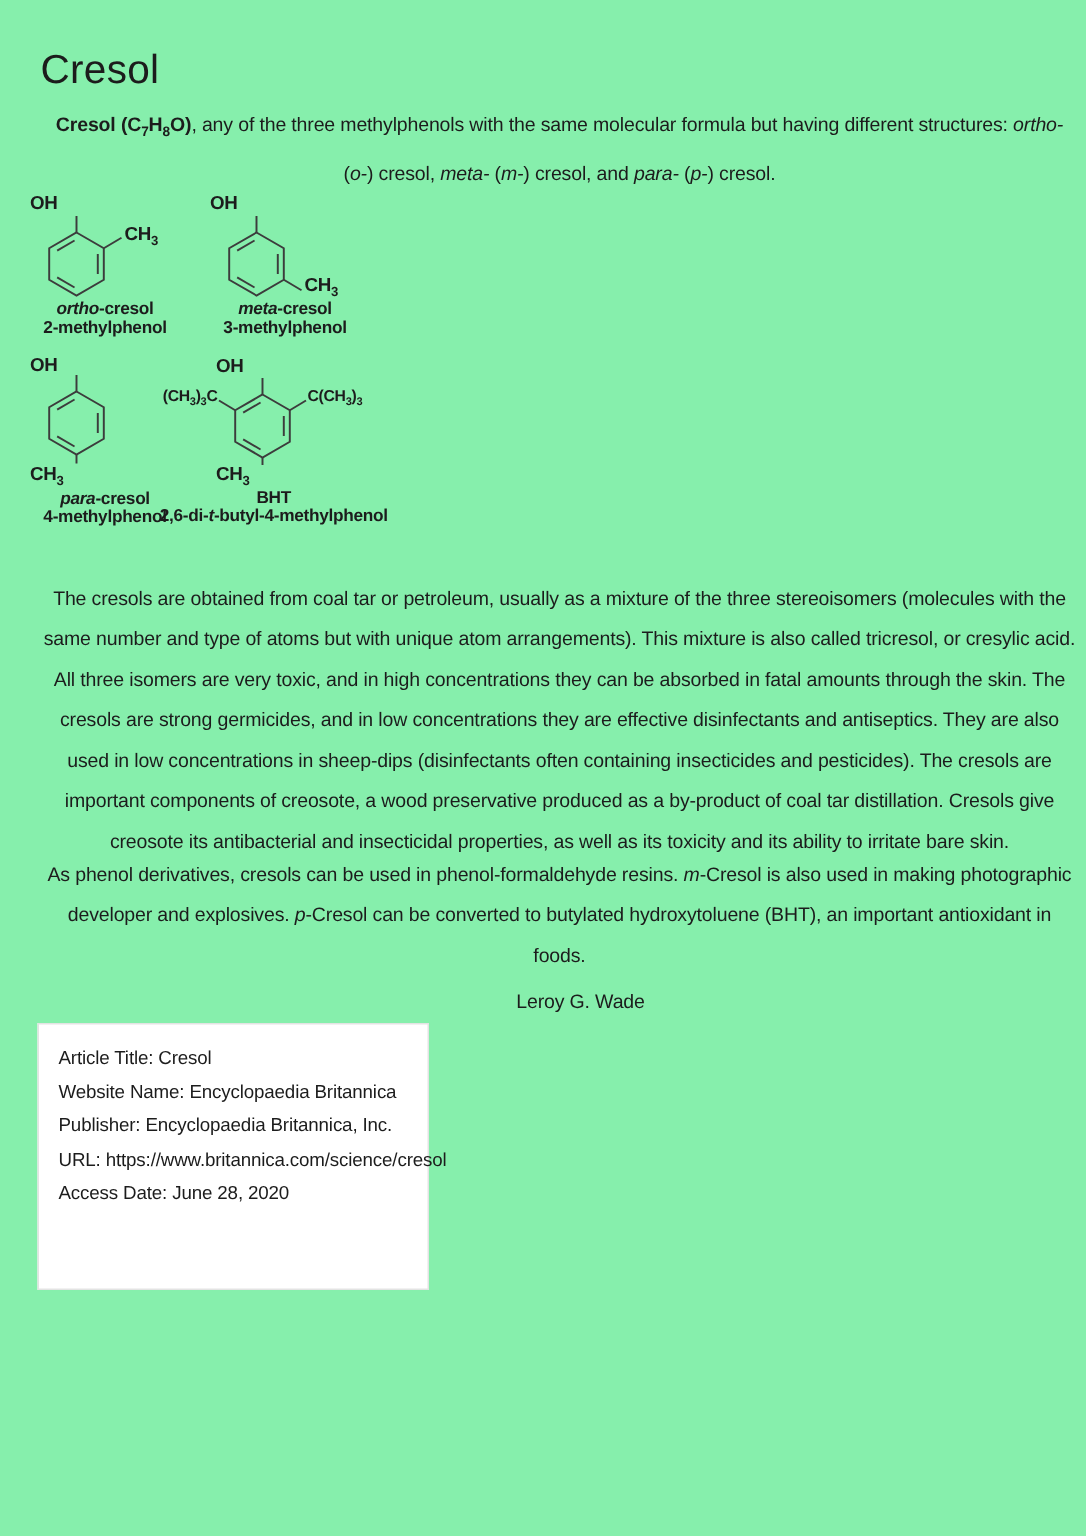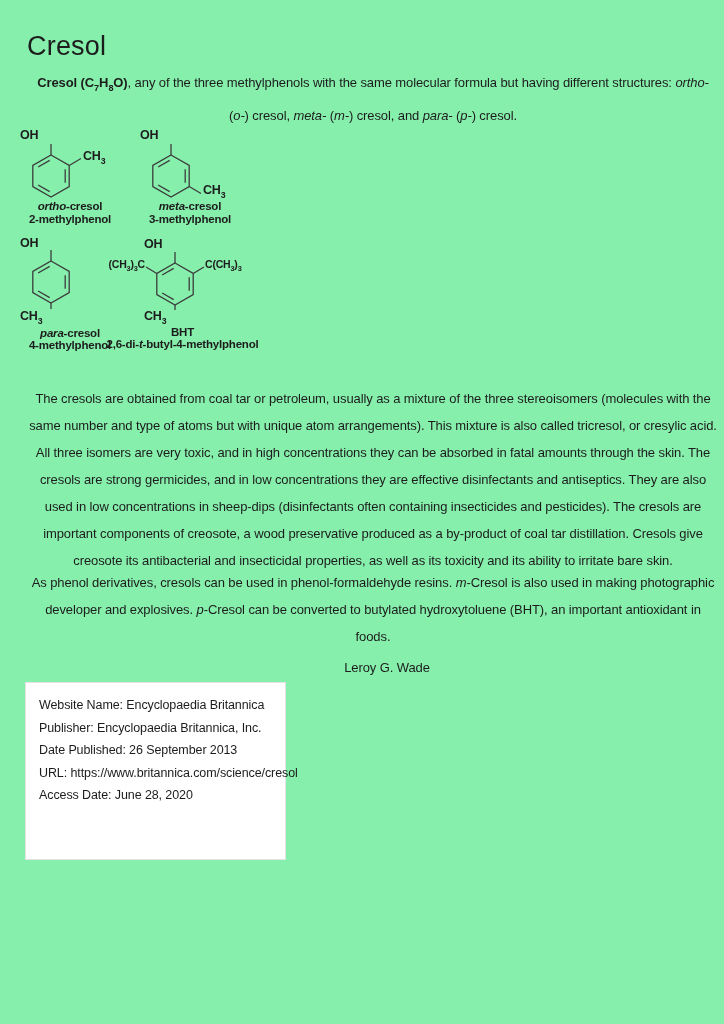--- a/index.html
+++ b/index.html
@@ -129,20 +129,20 @@
     <div class="struct-caption" style="left:0; top:105px; width:155px;"><span>2,6-di-</span><span style="font-style: italic;">t</span><span>-butyl-4-methylphenol</span></div>
   </div>
 
   <p class="para body1">The cresols are obtained from coal tar or petroleum, usually as a mixture of the three stereoisomers (molecules with the same number and type of atoms but with unique atom arrangements). This mixture is also called tricresol, or cresylic acid. All three isomers are very toxic, and in high concentrations they can be absorbed in fatal amounts through the skin. The cresols are strong germicides, and in low concentrations they are effective disinfectants and antiseptics. They are also used in low concentrations in sheep-dips (disinfectants often containing insecticides and pesticides). The cresols are important components of creosote, a wood preservative produced as a by-product of coal tar distillation. Cresols give creosote its antibacterial and insecticidal properties, as well as its toxicity and its ability to irritate bare skin.</p>
 
   <p class="para body2"><span>As phenol derivatives, cresols can be used in phenol-formaldehyde resins. </span><span style="font-style: italic;">m</span><span>-Cresol is also used in making photographic developer and explosives. </span><span style="font-style: italic;">p</span><span>-Cresol can be converted to butylated hydroxytoluene (BHT), an important antioxidant in foods.</span></p>
 
   <p class="para author">Leroy G. Wade</p>
 
   <div class="citation-box">
+    <div class="citation-line">Article Title: Cresol</div>
     <div class="citation-line">Website Name: Encyclopaedia Britannica</div>
     <div class="citation-line">Publisher: Encyclopaedia Britannica, Inc.</div>
-    <div class="citation-line">Date Published: 26 September 2013</div>
     <div class="citation-line">URL: https://www.britannica.com/science/cresol</div>
     <div class="citation-line">Access Date: June 28, 2020</div>
   </div>
 
 </div>
 
 </body></html>

